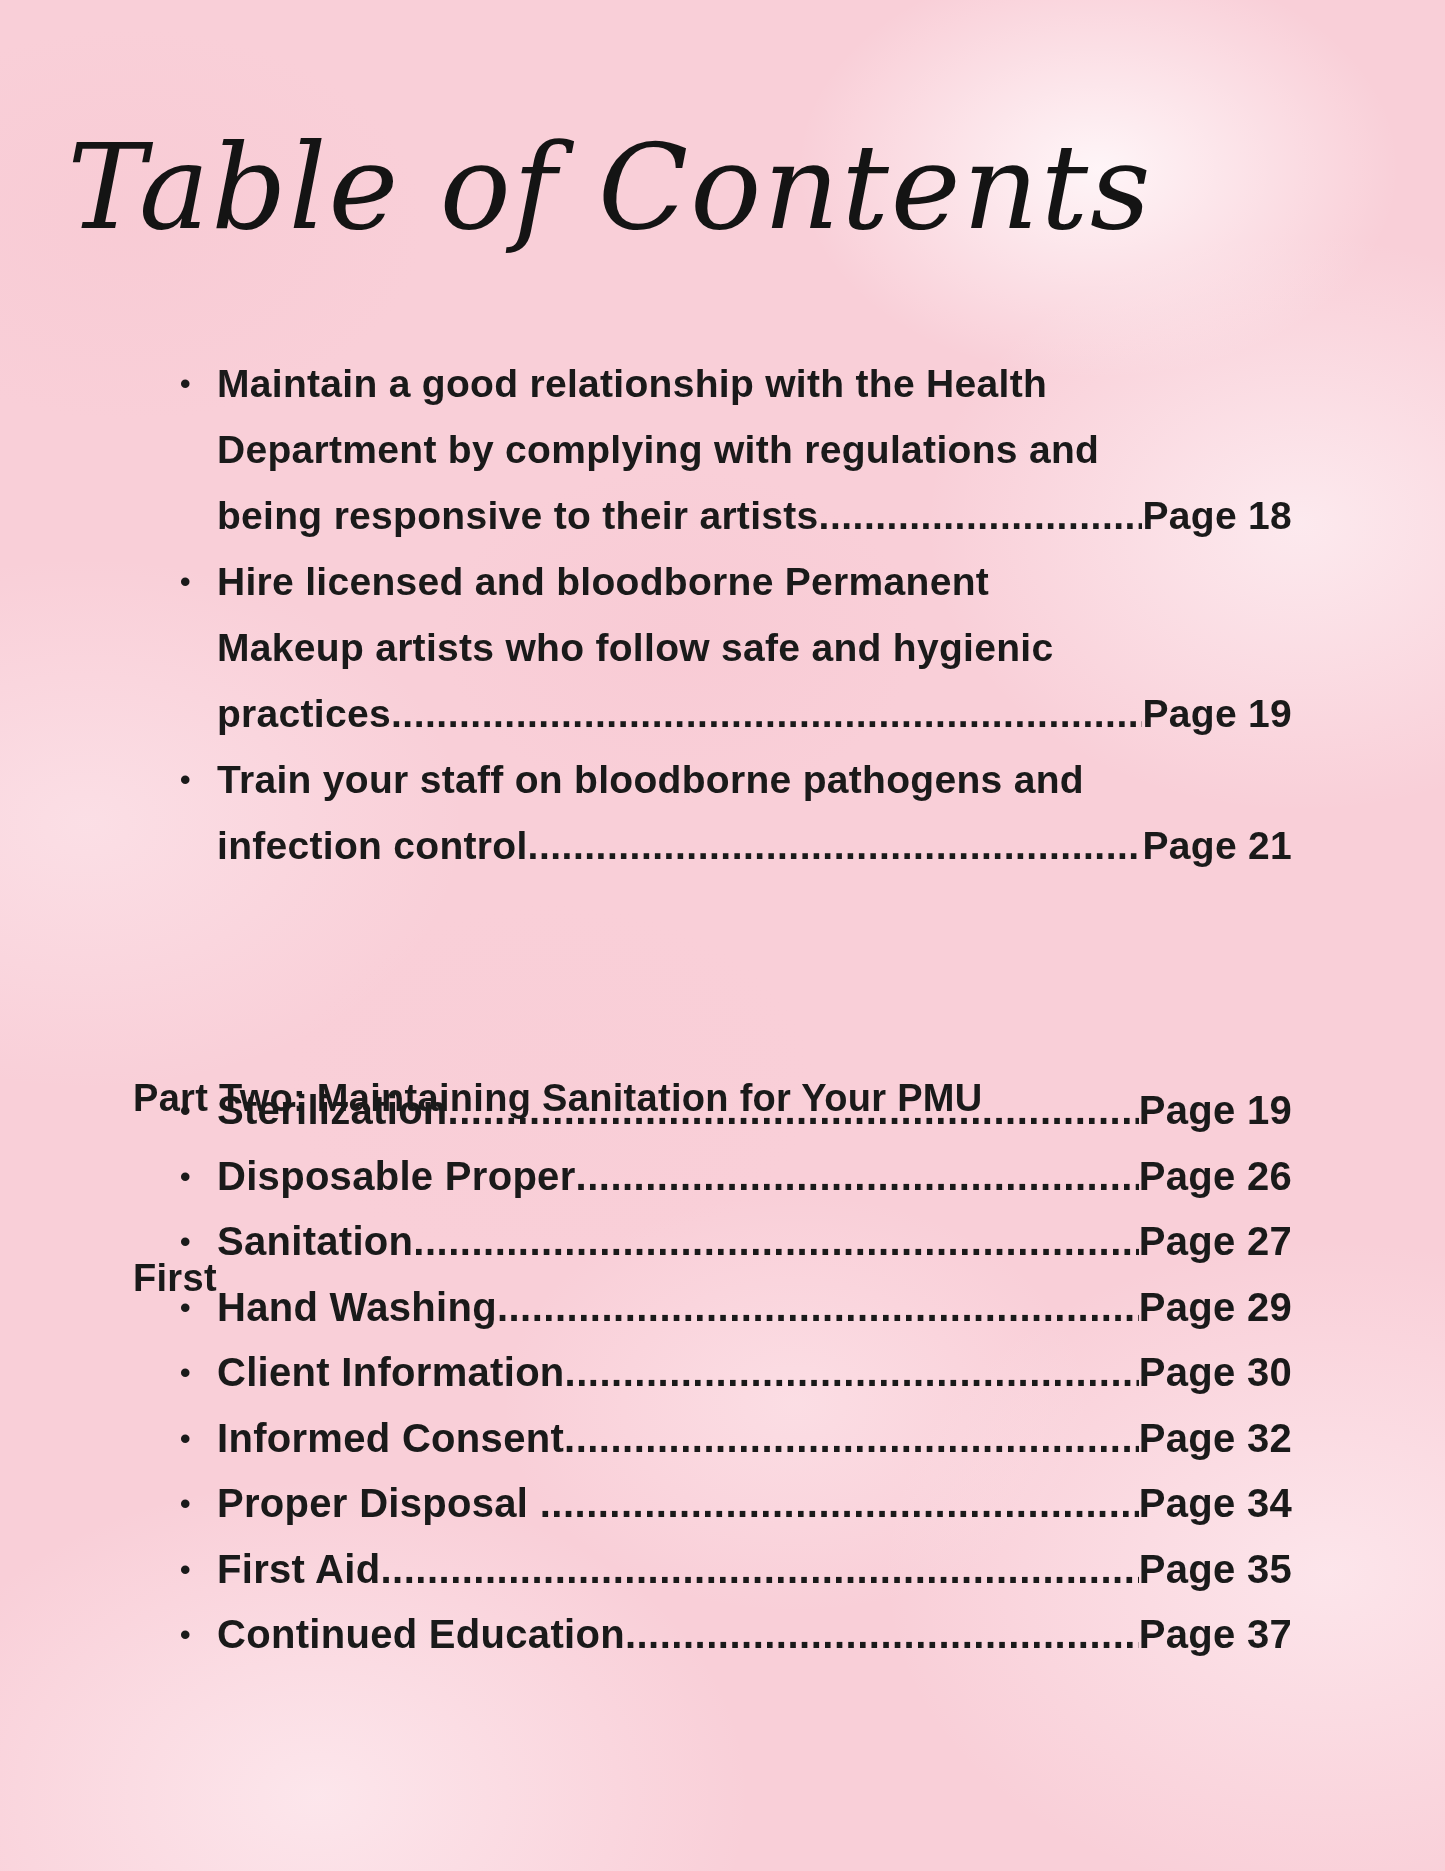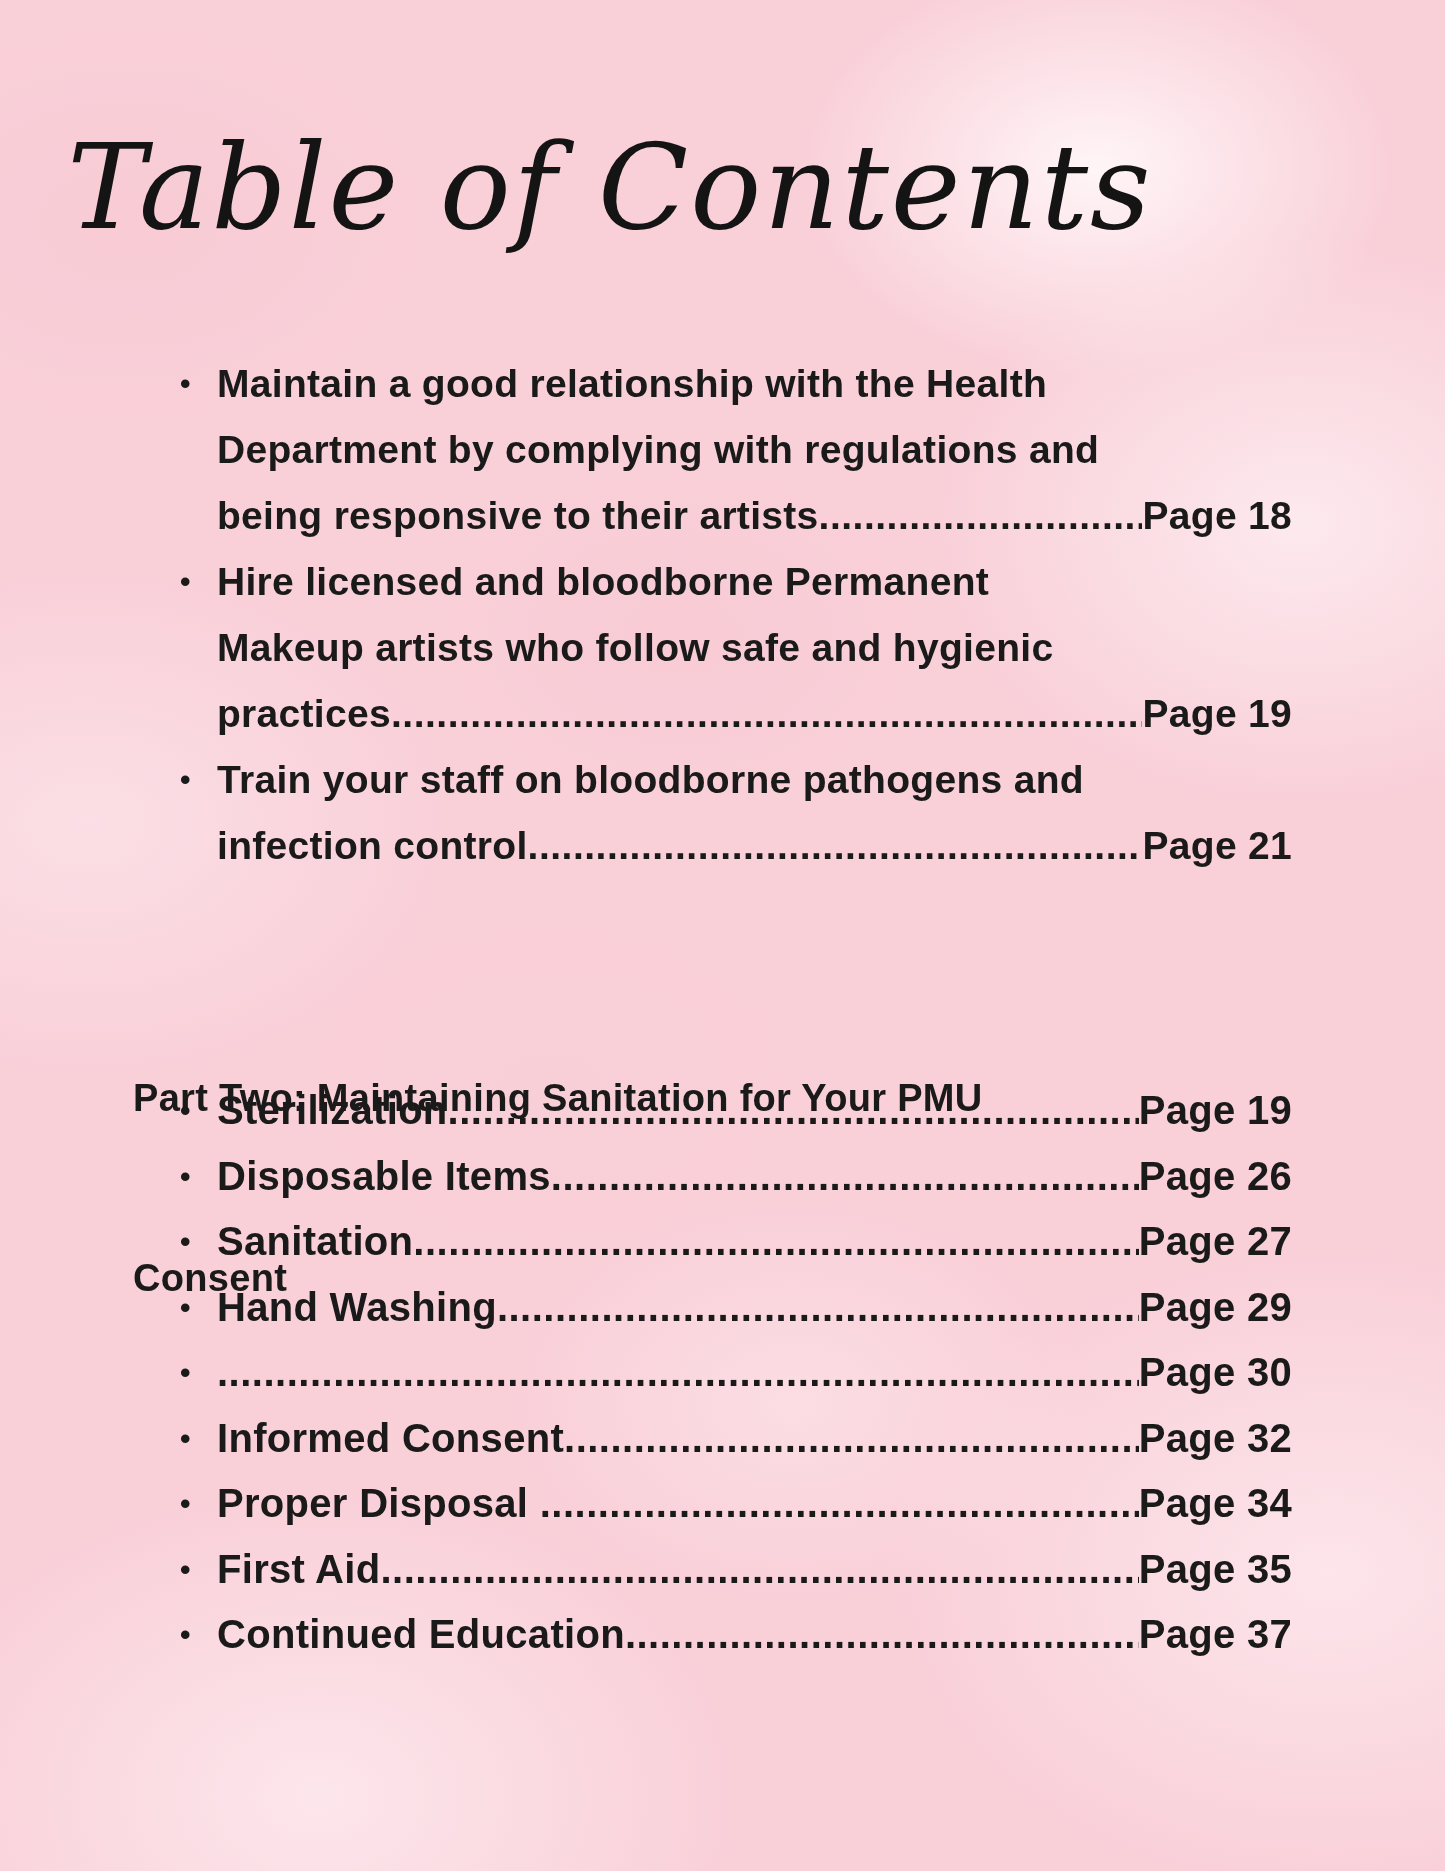--- a/index.html
+++ b/index.html
@@ -132,55 +132,56 @@
           <span class="dots">........................................................................................................................................................................................</span>
           <span class="pg">Page 21</span>
         </div>
       </div>
     </div>
 
   </div>
 
   <div class="part2-heading">
     <div>Part Two: Maintaining Sanitation for Your PMU</div>
-    <div>Consent</div>
+    <div>First</div>
   </div>
 
   <div class="sec2">
 
     <div class="row">
       <span class="bullet">•</span>
       <span class="lbl">Sterilization</span>
       <span class="dots">........................................................................................................................................................................................</span>
       <span class="pg">Page 19</span>
     </div>
 
     <div class="row">
       <span class="bullet">•</span>
-      <span class="lbl">Disposable Items</span>
+      <span class="lbl">Disposable Proper</span>
       <span class="dots">........................................................................................................................................................................................</span>
       <span class="pg">Page 26</span>
     </div>
 
     <div class="row">
       <span class="bullet">•</span>
       <span class="lbl">Sanitation</span>
       <span class="dots">........................................................................................................................................................................................</span>
       <span class="pg">Page 27</span>
     </div>
 
     <div class="row">
       <span class="bullet">•</span>
       <span class="lbl">Hand Washing</span>
       <span class="dots">........................................................................................................................................................................................</span>
       <span class="pg">Page 29</span>
     </div>
 
     <div class="row">
       <span class="bullet">•</span>
+      <span class="lbl">Client Information</span>
       <span class="dots">........................................................................................................................................................................................</span>
       <span class="pg">Page 30</span>
     </div>
 
     <div class="row">
       <span class="bullet">•</span>
       <span class="lbl">Informed Consent</span>
       <span class="dots">........................................................................................................................................................................................</span>
       <span class="pg">Page 32</span>
     </div>

